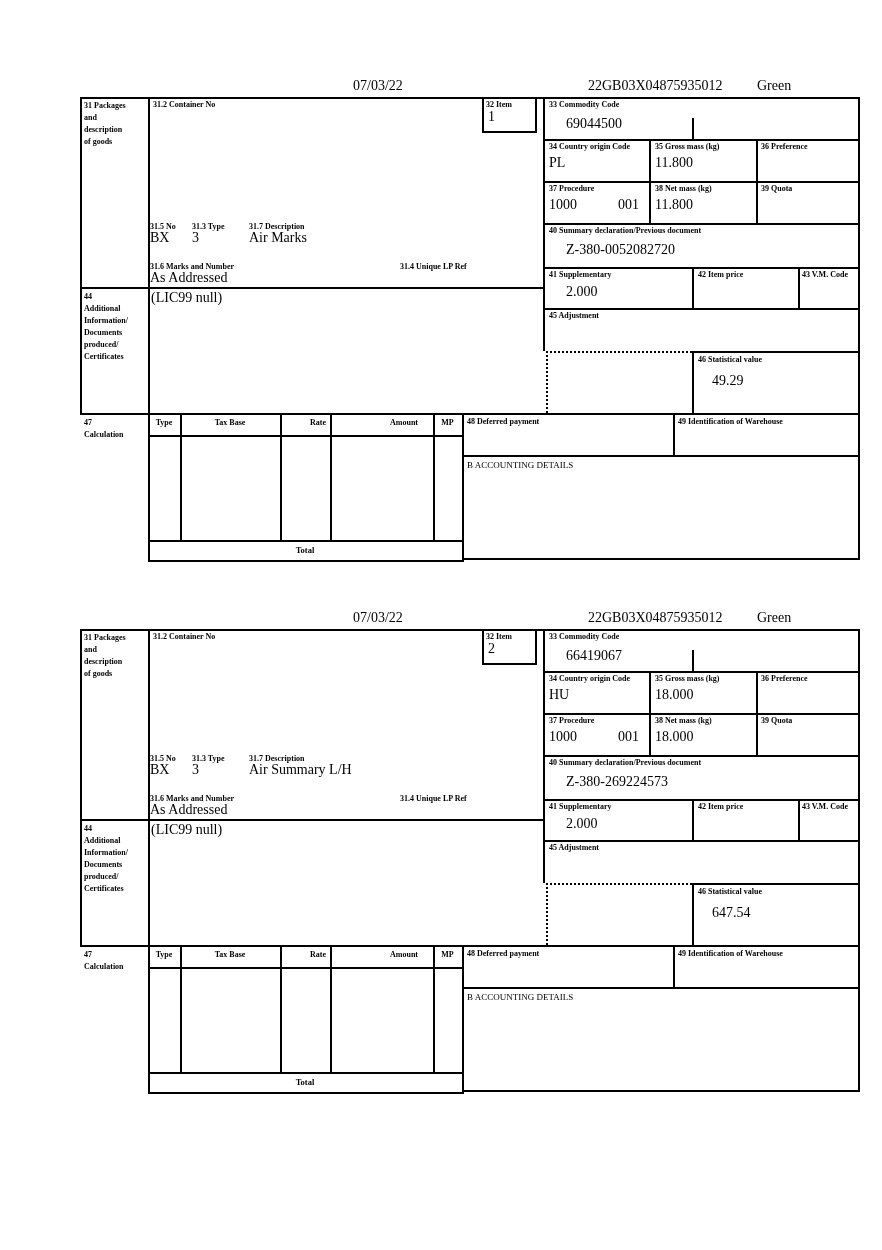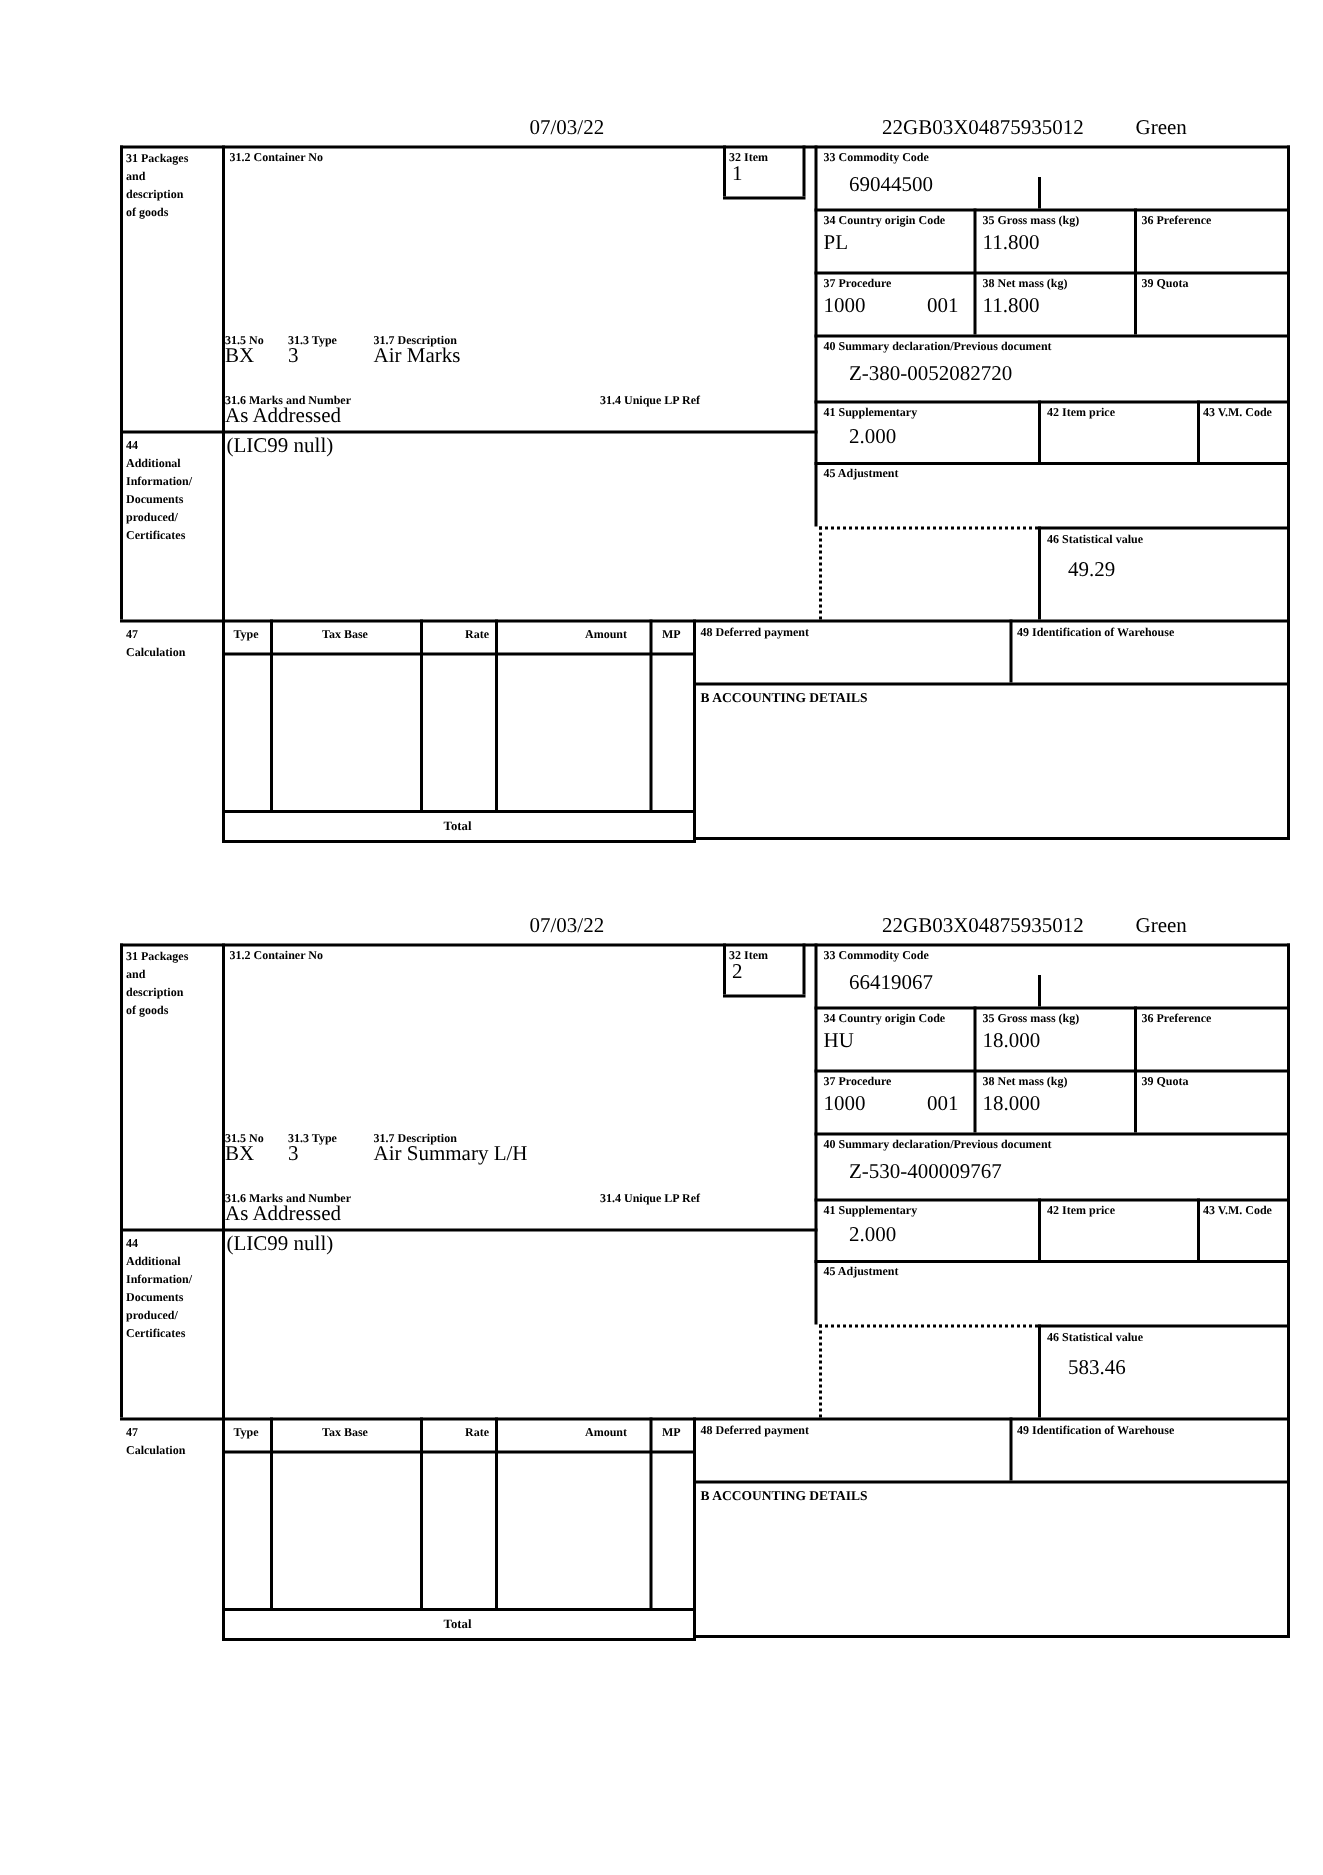--- a/index.html
+++ b/index.html
@@ -10,21 +10,21 @@
   .hl{background:#000;height:2px;}
   .vl{background:#000;width:2px;}
   .dh{border-top:2px dotted #000;height:0;}
   .dv{border-left:2px dotted #000;width:0;}
   .lbl{font-size:8px;font-weight:bold;white-space:nowrap;}
   .lblblock{font-size:8px;font-weight:bold;line-height:12px;white-space:nowrap;}
   .lblblock div{position:static;}
   .val{font-size:14px;white-space:nowrap;}
   .hdr{font-size:10px;font-weight:bold;letter-spacing:.2px;white-space:nowrap;}
   .th{font-size:8px;font-weight:bold;}
-  .acc{font-size:9px;font-weight:bold;white-space:nowrap;}
+  .acc{font-size:9px;font-weight:normal;white-space:nowrap;}
   .total{font-size:8.5px;font-weight:bold;text-align:center;}
 </style>
 </head>
 <body>
 
 <div class="page" id="page">
 <div class="section" style="top: 80px;">
 
   <span class="hdr" style="left:88px;top:3px;"></span>
   <span class="val" style="left:353px;top:-2px;">07/03/22</span>
@@ -223,28 +223,28 @@
   <span class="lbl" style="left:655px;top:62px;">35 Gross mass (kg)</span>
   <span class="val" style="left:655px;top:75px;">18.000</span>
   <span class="lbl" style="left:761px;top:62px;">36 Preference</span>
   <span class="lbl" style="left:549px;top:104px;">37 Procedure</span>
   <span class="val" style="left:549px;top:117px;">1000</span>
   <span class="val" style="left:618px;top:117px;">001</span>
   <span class="lbl" style="left:655px;top:104px;">38 Net mass (kg)</span>
   <span class="val" style="left:655px;top:117px;">18.000</span>
   <span class="lbl" style="left:761px;top:104px;">39 Quota</span>
   <span class="lbl" style="left:549px;top:146px;">40 Summary declaration/Previous document</span>
-  <span class="val" style="left:566px;top:162px;">Z-530-400009767</span>
+  <span class="val" style="left:566px;top:162px;">Z-380-269224573</span>
   <span class="lbl" style="left:549px;top:190px;">41 Supplementary</span>
   <span class="val" style="left:566px;top:204px;">2.000</span>
   <span class="lbl" style="left:698px;top:190px;">42 Item price</span>
   <span class="lbl" style="left:802px;top:190px;">43 V.M. Code</span>
   <span class="lbl" style="left:549px;top:231px;">45 Adjustment</span>
   <span class="lbl" style="left:698px;top:275px;">46 Statistical value</span>
-  <span class="val" style="left:712px;top:293px;">583.46</span>
+  <span class="val" style="left:712px;top:293px;">647.54</span>
 
   <div class="th" style="left:148px;top:338px;width:32px;text-align:center;">Type</div>
   <div class="th" style="left:180px;top:338px;width:100px;text-align:center;">Tax Base</div>
   <div class="th" style="left:280px;top:338px;width:46px;text-align:right;">Rate</div>
   <div class="th" style="left:330px;top:338px;width:88px;text-align:right;">Amount</div>
   <div class="th" style="left:433px;top:338px;width:29px;text-align:center;">MP</div>
   <div class="total" style="left:148px;top:465px;width:314px;">Total</div>
 
   <span class="lbl" style="left:467px;top:337px;">48 Deferred payment</span>
   <span class="lbl" style="left:678px;top:337px;">49 Identification of Warehouse</span>

